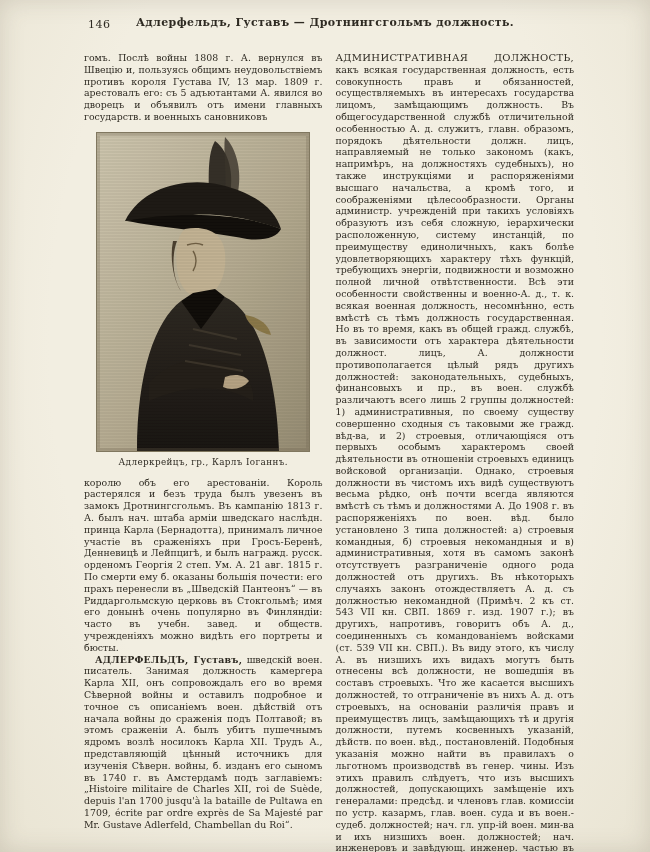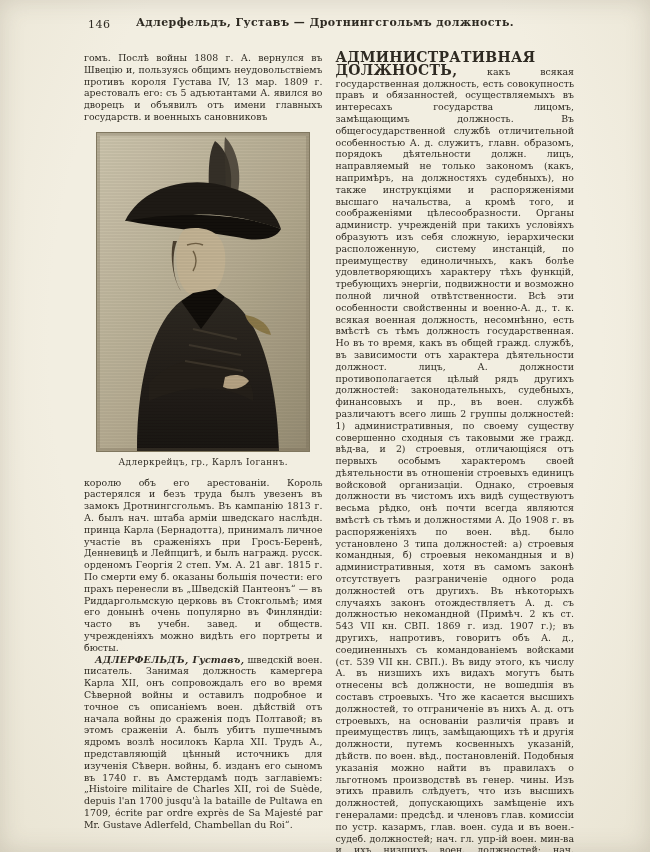--- a/index.html
+++ b/index.html
@@ -40,24 +40,24 @@
     padding:2px 76px 0 84px;
   }
   .col {
     width:239px;
     font-size:9.4px;
     line-height:11.8px;
     text-align:justify;
   }
   .col p { margin:0; }
   .indent { text-indent:11px; }
-  .runin-title { font-weight:bold; letter-spacing:.2px;font-style:italic; }
+  .runin-title { font-weight:bold; letter-spacing:.2px; }
   .big-title {
-    font-weight:bold;
-    font-size:14px;
+    font-weight:normal;
+    font-size:10px;
     letter-spacing:.3px;
   }
   .italic { }
   .figure {
     width:214px;
     margin:9px auto 3px auto;
   }
   .figure-frame {
     width:212px; height:318px;
     border:1px solid #80775f;

